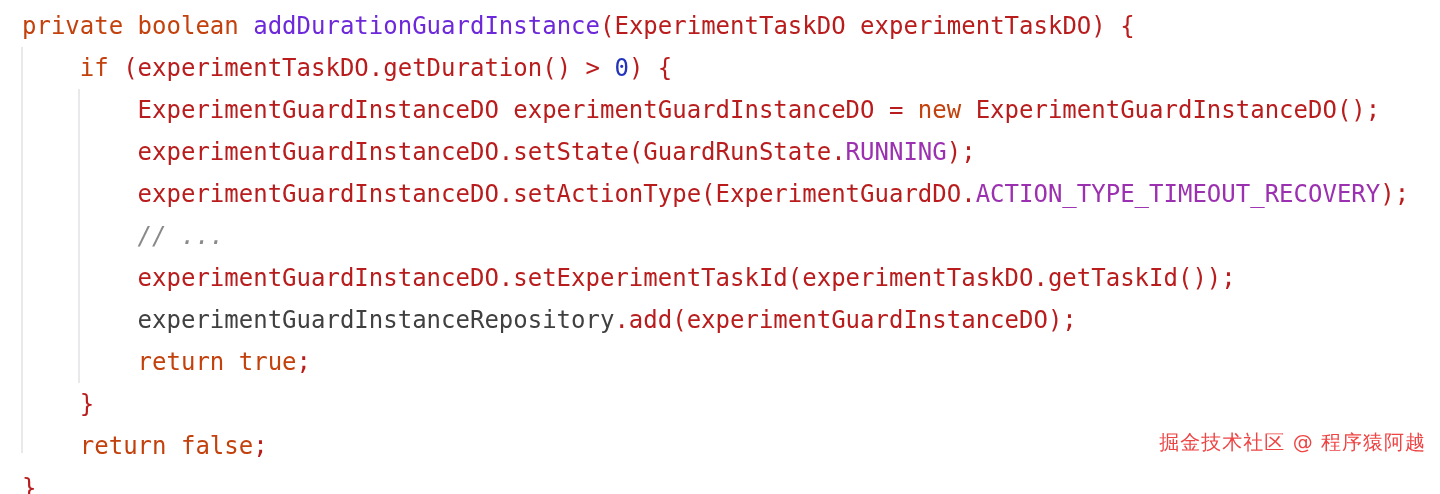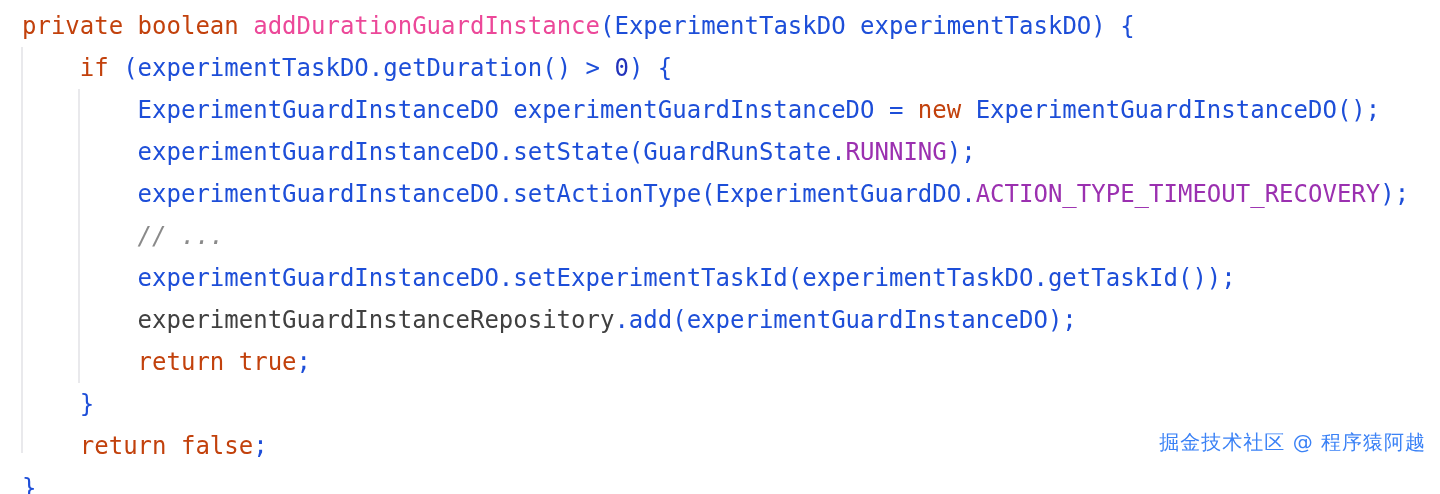--- a/index.html
+++ b/index.html
@@ -42,35 +42,35 @@
     left: 21px;
     top: 47px;
     height: 406px;
   }
   #indent-guide-2 {
     left: 78px;
     top: 89px;
     height: 294px;
   }
   
-  .tok-plain    { color: #1d4ed8; }
+  .tok-plain    { color: #b91c1c; }
   .tok-keyword  { color: #c2410c; }
-  .tok-method   { color: #ec4899; }
+  .tok-method   { color: #6d28d9; }
   .tok-number   { color: #2233bb; }
   .tok-static   { color: #9b30b0; }
   .tok-field    { color: #404040; }
   .tok-comment  { color: #8a8a8a; font-style: italic; }
   #watermark {
     position: absolute;
     right: 14px;
     top: 428px;
     font-family: "DejaVu Sans", "Liberation Sans", sans-serif;
     font-size: 20px;
     line-height: 28px;
-    color: #3b82f6;
+    color: #ef4444;
     letter-spacing: 1px;
     white-space: pre;
     user-select: none;
   }
 </style>
 </head>
 <body>
 
 <div id="code-viewer">
 

